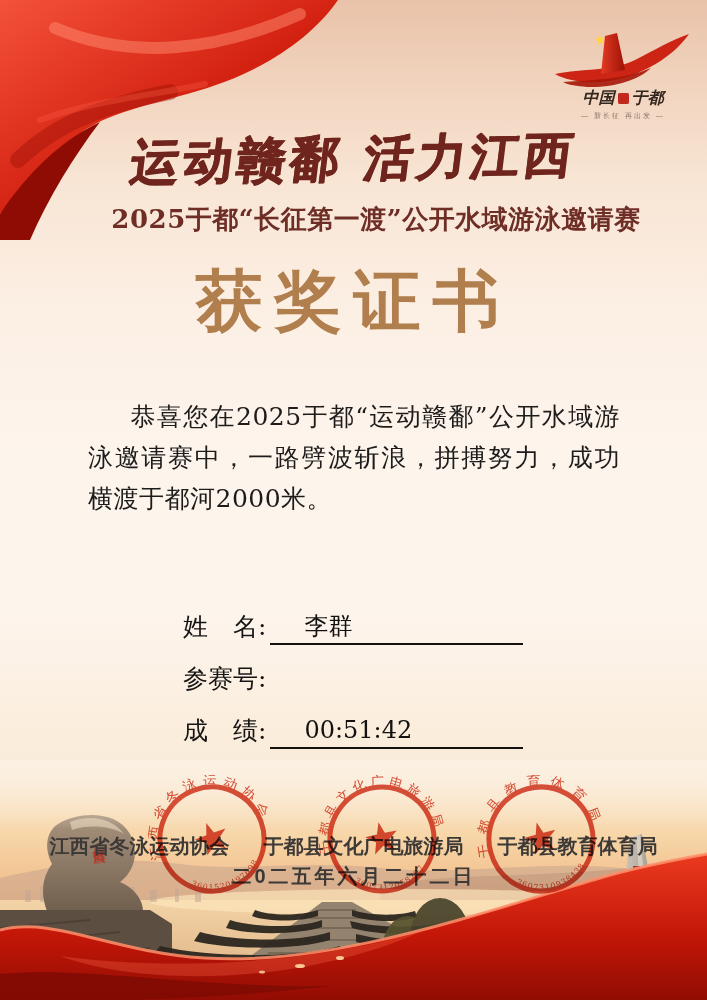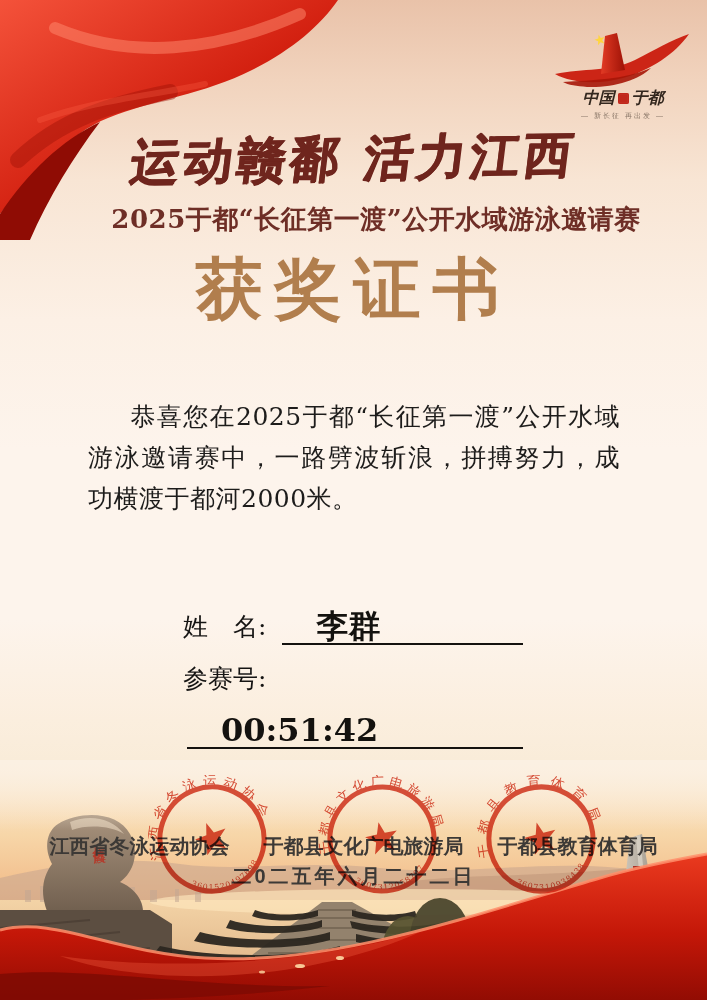--- a/index.html
+++ b/index.html
@@ -18,33 +18,33 @@
   .logo-seal{display:inline-block;width:11px;height:11px;background:#c1271b;border-radius:2px;
     box-shadow:inset 0 0 0 1.5px #c1271b, inset 0 0 2px #fff;}
   .logo-tagline{font-size:7px;letter-spacing:2px;color:#8a7768;margin-top:2px;
     font-family:"Liberation Sans",sans-serif;white-space:nowrap;}
   
   .slogan{left:0;right:0;top:126px;text-align:center;font-size:49px;font-weight:900;
     color:#6f251d;transform:skewX(-8deg) rotate(-1deg);letter-spacing:4px;
     text-shadow:1px 0 #6f251d,0 1px #6f251d;z-index:3;}
   .event-title{left:0;right:0;top:202px;text-align:center;font-size:26px;font-weight:bold;
     color:#6e2e26;letter-spacing:.5px;z-index:3;padding-left:45px;}
-  .cn-title{left:0;right:0;top:244px;text-align:center;font-size:67px;font-weight:bold;
+  .cn-title{left:0;right:0;top:256px;text-align:center;font-size:67px;font-weight:bold;
     color:#b17e4d;letter-spacing:12px;z-index:3;}
   .en-title{left:0;right:0;top:349px;text-align:center;font-size:20px;color:#b2825a;
     letter-spacing:4.5px;word-spacing:10px;font-family:"Liberation Sans",sans-serif;z-index:3;}
   
   .paragraph{left:88px;top:396px;width:532px;font-size:25px;line-height:41px;color:#1d1c1b;
     text-align:justify;text-indent:1.7em;letter-spacing:.5px;z-index:3;}
   .closing{left:140px;top:543px;font-size:25px;color:#1d1c1b;letter-spacing:1px;z-index:3;}
   .fields{left:183px;top:608px;width:340px;z-index:3;}
-  .frow{display:flex;align-items:flex-end;height:37px;margin-bottom:15px;gap:12px;}
+  .frow{display:flex;align-items:flex-end;height:37px;margin-bottom:15px;}
   .flabel{font-size:25px;color:#151413;white-space:nowrap;flex:0 0 auto;padding-bottom:2px;}
   .fline{flex:1;border-bottom:2px solid #14120f;margin-left:4px;padding-left:34px;
-    font-size:32px;font-weight:bold;color:#14120f;line-height:34px;white-space:nowrap;}
+    font-size:24px;font-weight:normal;color:#14120f;line-height:34px;white-space:nowrap;}
   
   .orgs{left:0;right:0;top:833px;display:flex;justify-content:center;gap:34px;
     font-family:"Liberation Sans",sans-serif;font-size:20px;font-weight:600;color:#3c3936;z-index:12;}
   .fdate{left:0;right:0;top:863px;text-align:center;font-family:"Liberation Sans",sans-serif;
     font-size:20px;font-weight:600;letter-spacing:3px;color:#3c3936;z-index:12;}
   .stamp{z-index:14;mix-blend-mode:multiply;opacity:.92;pointer-events:none;}
   .photo{left:0;top:760px;width:707px;height:240px;z-index:8;}
 </style>
 </head>
 <body>
@@ -86,31 +86,32 @@
       <span class="logo-seal"></span>
       <span>于都</span>
     </div>
     <div class="logo-tagline">— 新长征 再出发 —</div>
   </div>
 
   <div class="abs slogan">运动赣鄱 活力江西</div>
   <div class="abs event-title">2025于都“长征第一渡”公开水域游泳邀请赛</div>
   <div class="abs cn-title">获奖证书</div>
 
-  <div class="abs paragraph">恭喜您在2025于都“长征第一渡”公开水域游泳邀请赛中，一路劈波斩浪，拼搏努力，成功横渡于都河2000米。</div>
+  <div class="abs paragraph">恭喜您在2025于都“运动赣鄱”公开水域游泳邀请赛中，一路劈波斩浪，拼搏努力，成功横渡于都河2000米。</div>
 
   <div class="abs fields">
     <div class="frow">
       <span class="flabel">姓　名:</span>
       <span class="fline">李群</span>
     </div>
     <div class="frow">
       <span class="flabel">参赛号:</span>
     </div>
     <div class="frow">
+      <span class="flabel">成　绩:</span>
       <span class="fline">00:51:42</span>
     </div>
   </div>
 
   <svg class="abs photo" width="707" height="240" viewBox="0 0 707 240">
     <defs>
       <linearGradient id="skyG" x1="0" y1="0" x2="0" y2="1">
         <stop offset="0" stop-color="#fcf0e0"></stop>
           <stop offset=".5" stop-color="#f7d6a8"></stop>
         <stop offset="1" stop-color="#f0b480"></stop>

